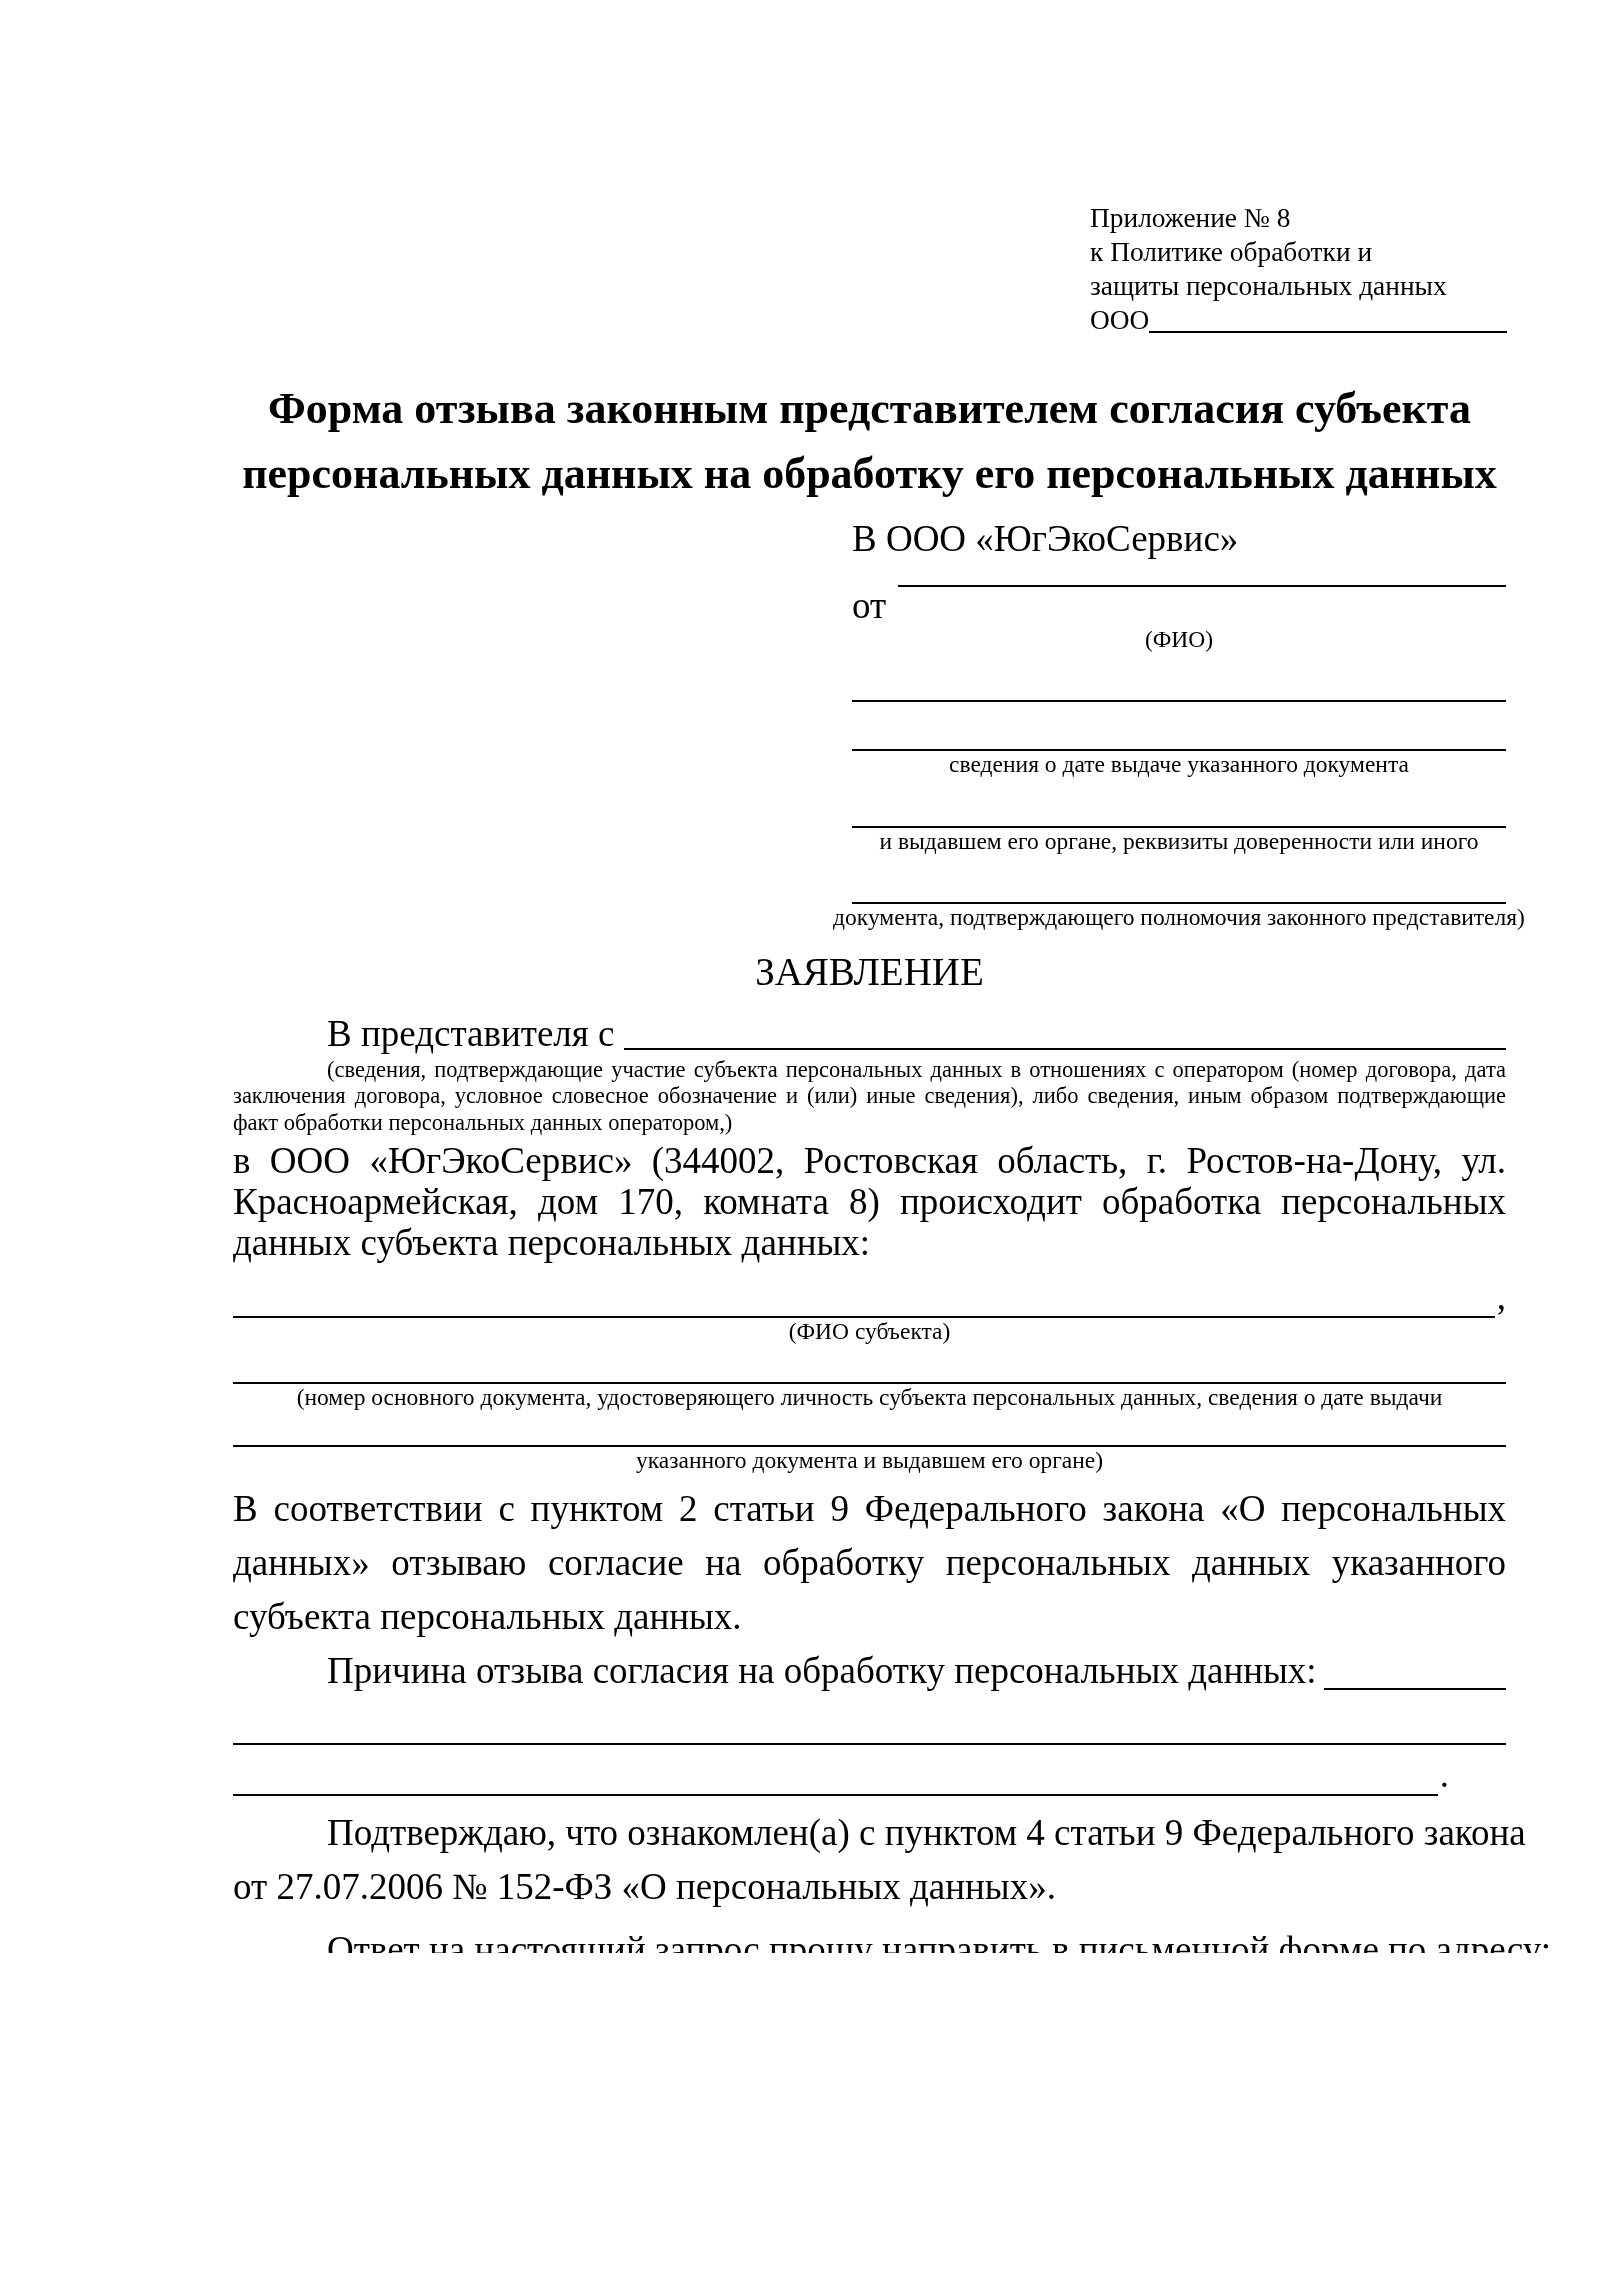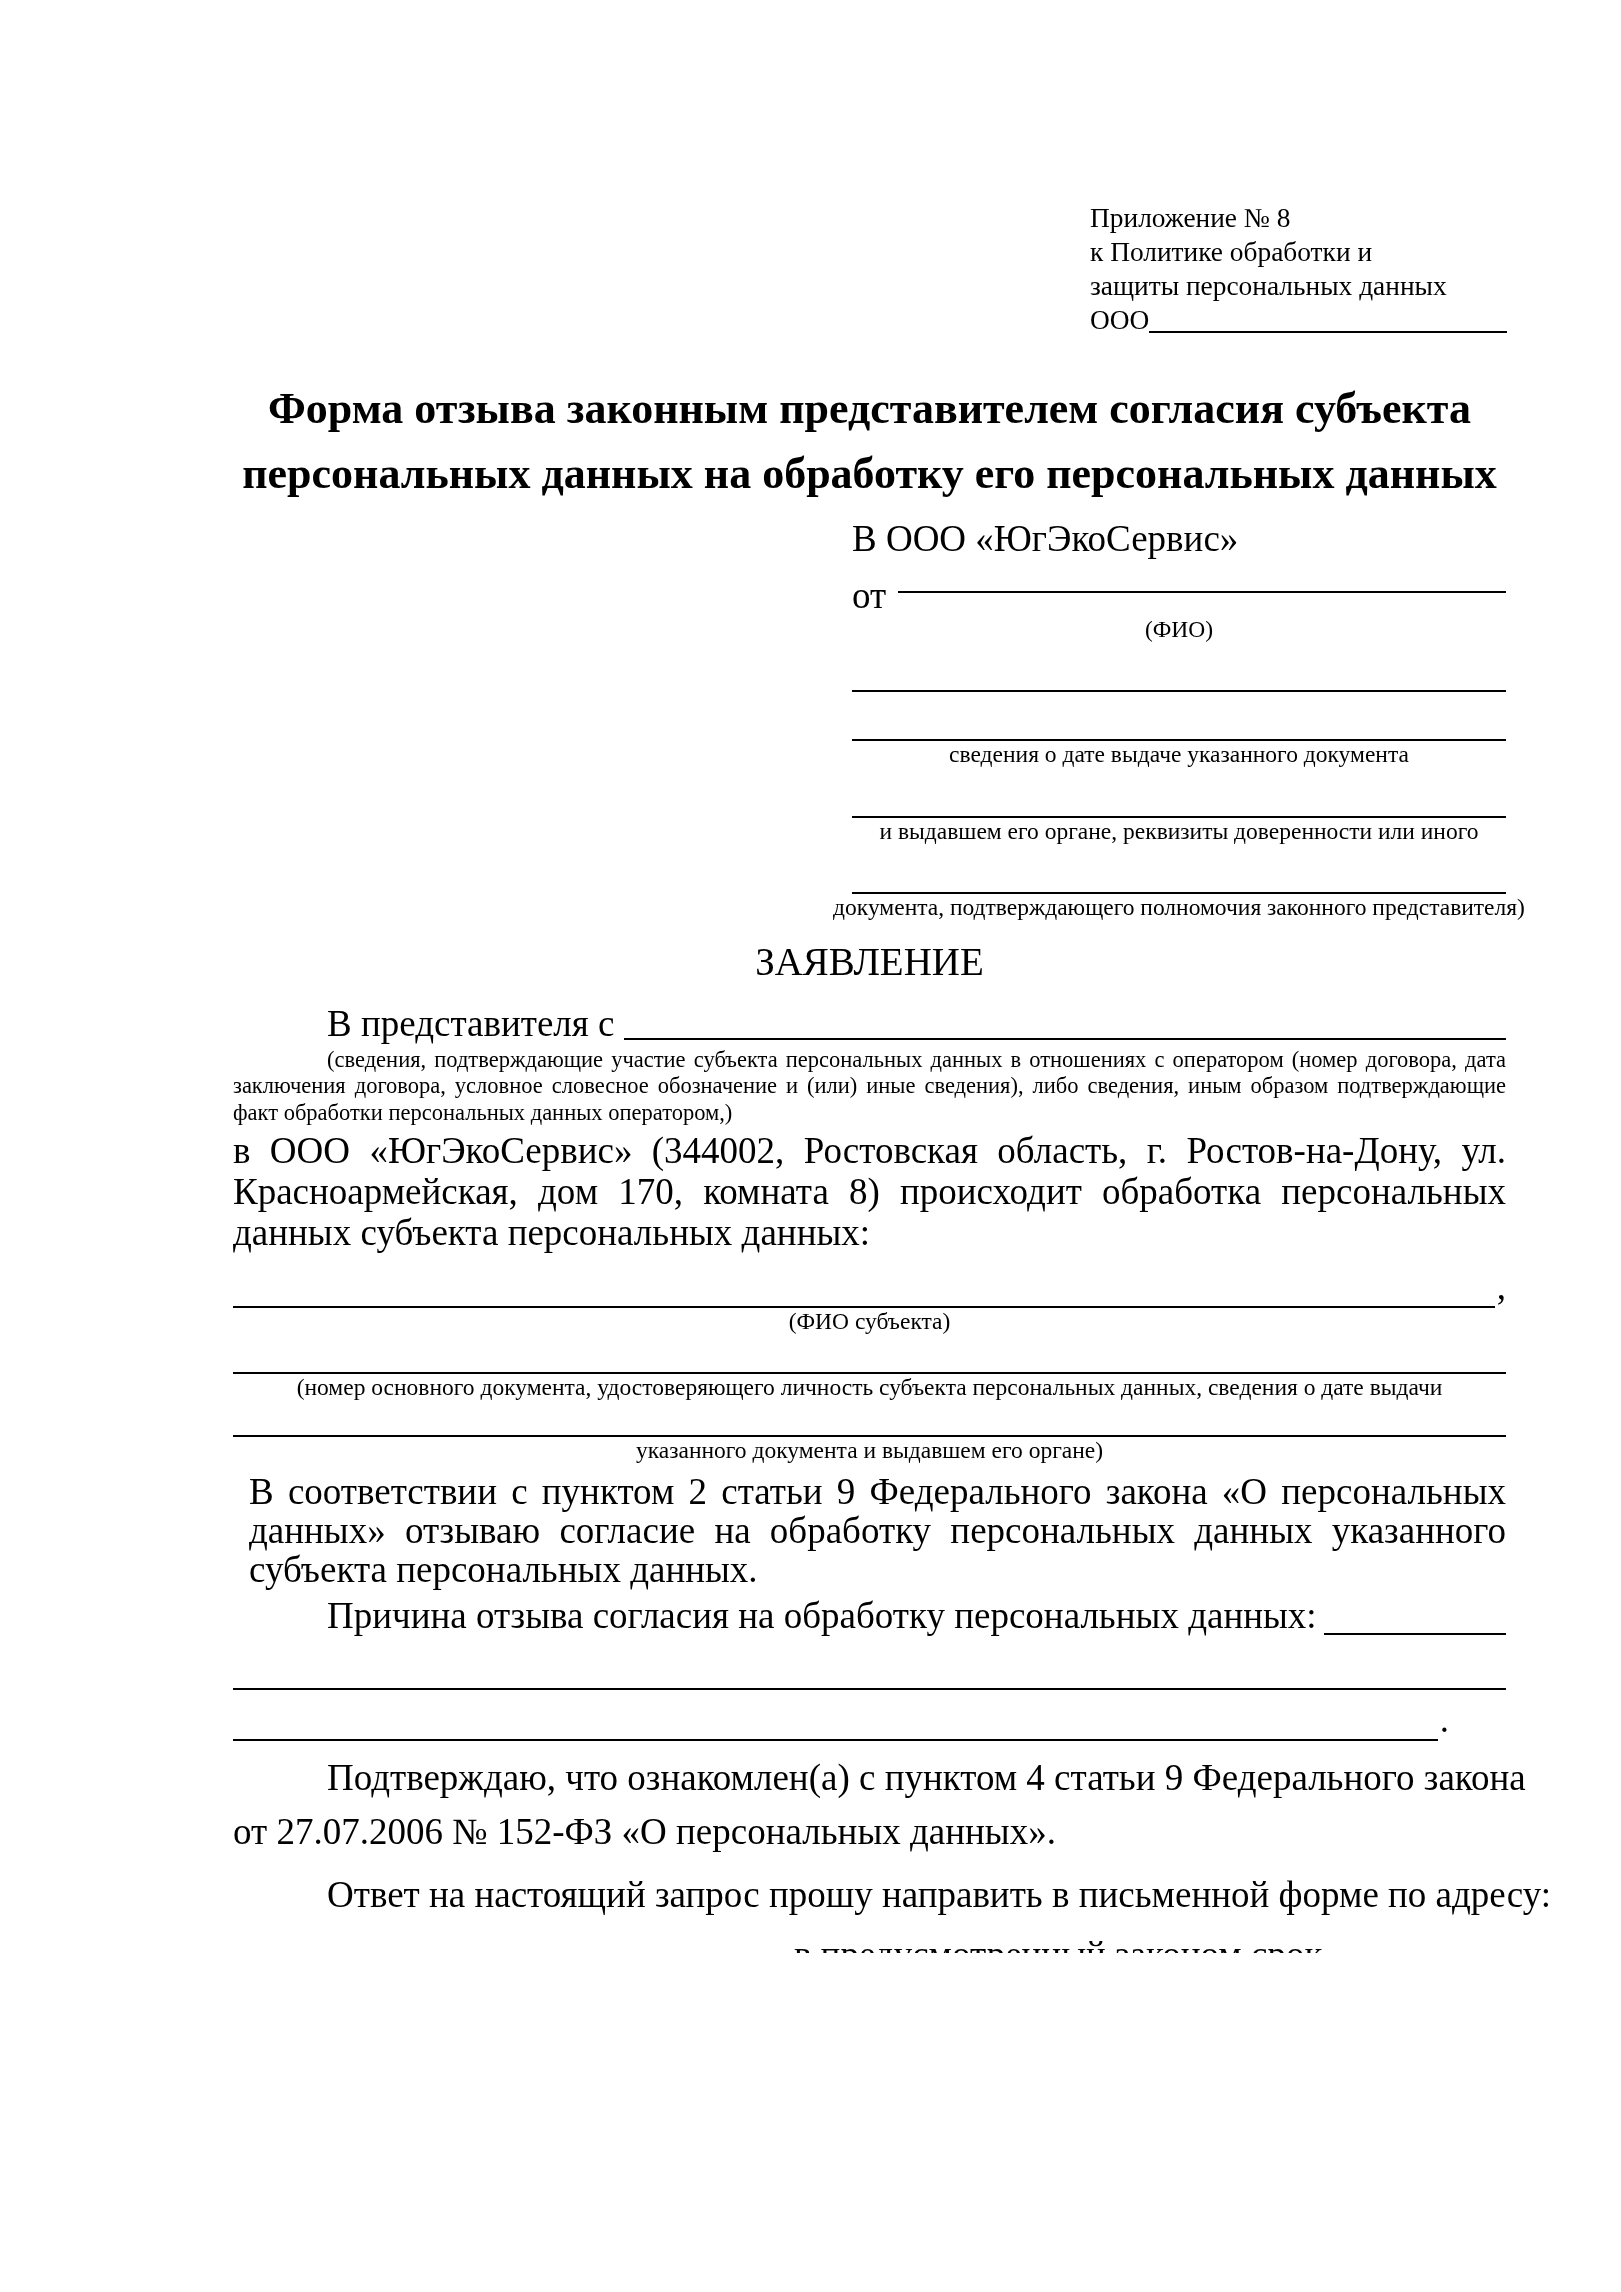--- a/index.html
+++ b/index.html
@@ -21,21 +21,21 @@
   .annex { margin-left:857px; width:417px; font-size:27.4px; line-height:34px; }
   .annex-org-row { display:flex; align-items:flex-end; }
   .annex-org-row .fill { margin-bottom:3.9px; }
 
   
   .title { margin-top:39px; text-align:center; font-weight:bold; font-size:44px; line-height:65px; }
 
   
   .addr { margin-left:619px; width:654px; margin-top:11.8px; }
   .addr-org { line-height:41px; }
-  .from-row { display:flex; align-items:center; margin-top:16px; line-height:41px; }
+  .from-row { display:flex; align-items:flex-start; margin-top:26px; line-height:41px; }
   .from-row .label { padding-right:11.8px; }
   .from-row .fill { margin-bottom:5.9px; }
   .cap { font-size:23.5px; line-height:27.4px; text-align:center; white-space:nowrap; }
   .addr .cap { margin:0 -69px; }
   .addr .blank { height:49px; border-bottom:2.9px solid #000; }
 
   
   .heading { margin-top:17.6px; text-align:center; font-size:39px; line-height:45px; }
 
   
@@ -48,21 +48,21 @@
   .op { margin-top:3.9px; text-align:justify; line-height:41px; }
 
   
   .subj-row { display:flex; align-items:flex-end; margin-top:13.7px; height:41px; }
   .subj-row .comma { padding-left:2px; }
   .subj-cap { font-size:23.5px; line-height:27.4px; text-align:center; }
   .blank-a { height:39px; border-bottom:2.9px solid #000; }
   .blank-b { height:35px; border-bottom:2.9px solid #000; }
 
   
-  .wd { margin-top:7.8px; text-align:justify; line-height:39px;margin-left:16px; }
+  .wd { margin-top:7.8px; text-align:justify; line-height:54px; }
 
   
   .reason-row { display:flex; align-items:flex-end; line-height:54px; padding-left:94px; }
   .reason-row .label { white-space:nowrap; padding-right:7.8px; }
   .reason-row .fill { margin-bottom:7.8px; }
   .blank-full { height:47px; border-bottom:2.9px solid #000; }
   .reason-end-row { display:flex; align-items:flex-end; height:51px; padding-right:57px; }
   .reason-end-row .period { padding-left:2px; }
 
   

